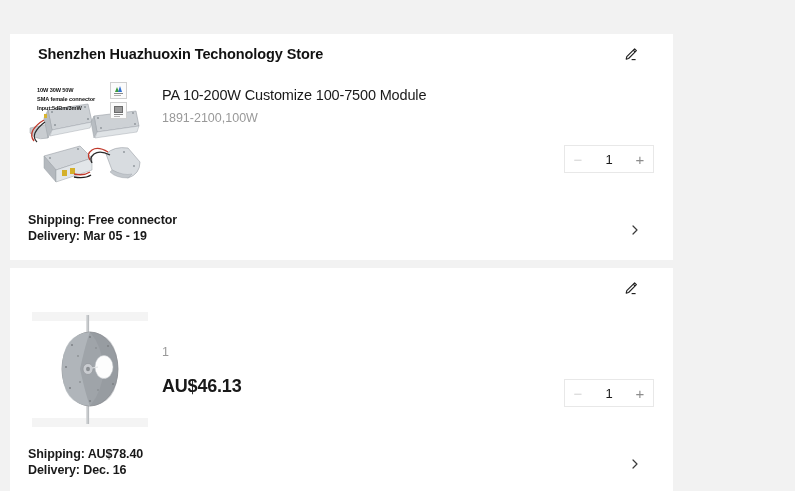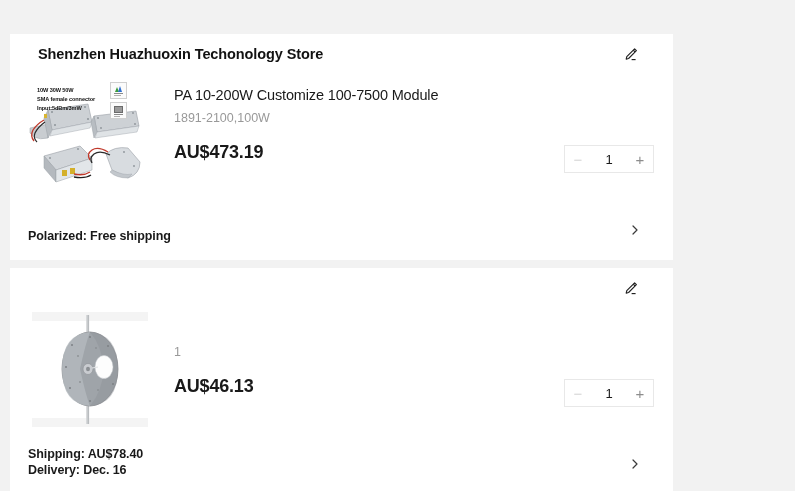--- a/index.html
+++ b/index.html
@@ -78,21 +78,21 @@
     top: 0;
     width: 120px;
     height: 115px;
     background: #ffffff;
     overflow: hidden;
   }
   .thumb svg { display: block; }
 
   .product-info {
     position: absolute;
-    left: 164px;
+    left: 152px;
     top: 0;
     right: 0;
     height: 115px;
   }
   .product-title {
     position: absolute;
     top: 8px;
     left: 0;
     font-size: 14.5px;
     color: #191919;
@@ -283,32 +283,32 @@
             <rect x="4" y="4" width="7" height="5" fill="#9a9a9a"></rect>
             <rect x="3" y="11" width="9" height="1" fill="#8a8a8a"></rect>
             <rect x="3" y="13" width="6" height="1" fill="#b0b0b0"></rect>
           </svg>
         </div>
       </div>
 
       <div class="product-info">
         <div class="product-title">PA 10-200W Customize 100-7500 Module</div>
         <div class="product-sku">1891-2100,100W</div>
-        <div class="product-price">AU$473.19</div>
       </div>
 
       <div class="qty-stepper">
         <div class="qty-btn qty-minus">−</div>
         <div class="qty-value">1</div>
         <div class="qty-btn qty-plus">+</div>
       </div>
     </div>
 
     <div class="shipping-block">
-      <div class="shipping-line">Polarized: Free shipping</div>
+      <div class="shipping-line">Shipping: Free connector</div>
+      <div class="delivery-line">Delivery: Mar 05 - 19</div>
     </div>
 
     <div class="chevron">
       <svg width="12" height="12" viewBox="0 0 12 12">
         <path d="M4 2 L8 6 L4 10" fill="none" stroke="#3a3a3a" stroke-width="1.2" stroke-linecap="round" stroke-linejoin="round"></path>
       </svg>
     </div>
   </div>
 
   <div class="store-card" id="card-1">

